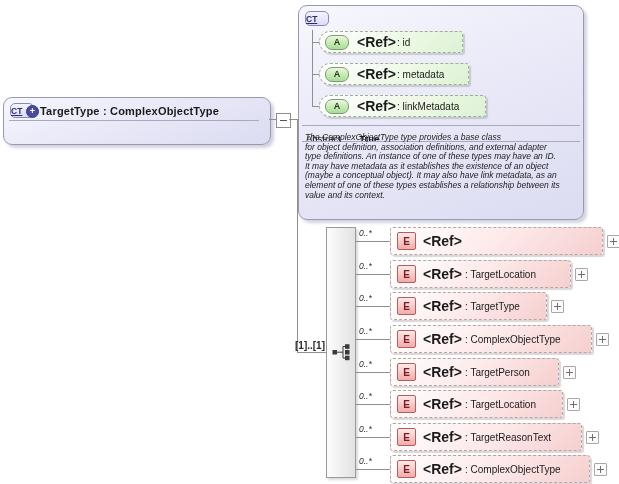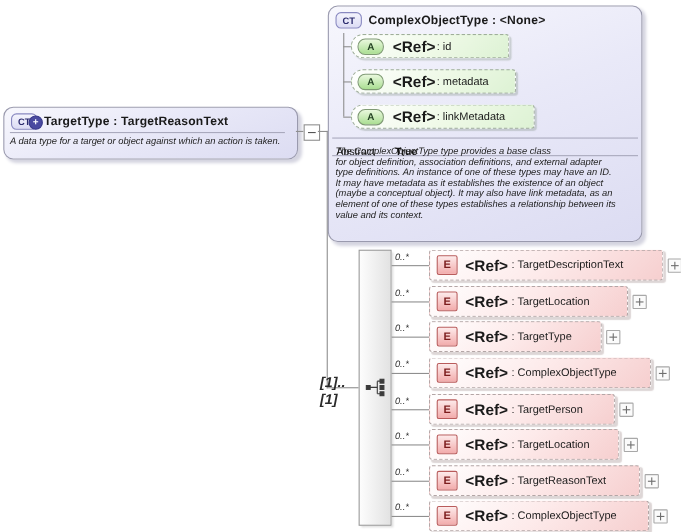--- a/index.html
+++ b/index.html
@@ -10,21 +10,21 @@
   .vline{position:absolute;width:1px;background:#8f8f8f;}
   .sep{position:absolute;height:1px;background:#a9a9bd;}
   
   .ctbox{position:absolute;border:1px solid #9a9aae;border-radius:9px;
          background:linear-gradient(160deg,#f7f7fd 0%,#e9e9f8 45%,#dcdcf2 100%);
          box-shadow:3px 3px 3px #d4d4e0;}
   .ctbox .hdr{position:absolute;left:6px;top:5px;display:flex;align-items:center;gap:6px;white-space:nowrap;}
   .ct-title{font-weight:bold;font-size:11px;letter-spacing:.2px;}
   .ct-icon{position:relative;width:22px;height:13px;border:1px solid #8888c0;border-radius:5px;
            background:linear-gradient(#f4f4fd,#dcdcf4);color:#2c2c6e;font-weight:bold;font-size:8.5px;
-           display:flex;align-items:center;justify-content:center;flex:0 0 auto;}
+           display:flex;align-items:center;justify-content:flex-start;flex:0 0 auto;text-decoration:underline;}
   .ct-badge{position:absolute;right:-6px;top:1px;width:11px;height:11px;border-radius:50%;
             background:#4a4aa0;border:1px solid #38388a;color:#fff;font-size:9px;font-weight:bold;
             line-height:9px;display:flex;align-items:center;justify-content:center;}
   .box-desc{position:absolute;font-style:italic;font-size:8.5px;color:#222;white-space:pre-line;line-height:9.6px;}
   
   .attr{position:absolute;height:22px;border:1px dashed #9fae9a;border-radius:11px 3px 3px 11px;
         background:linear-gradient(135deg,#ffffff 0%,#eef9e6 55%,#ddf2d4 100%);
         box-shadow:2px 2px 1px rgba(90,110,90,.25);display:flex;align-items:center;padding-left:5px;box-sizing:border-box;}
   .a-icon{width:22px;height:13px;border:1px solid #7f9a74;border-radius:7px;flex:0 0 auto;
           background:linear-gradient(#e9f8dd,#aade92);color:#234023;font-weight:bold;font-size:9px;
@@ -42,53 +42,51 @@
   
   .toggle{position:absolute;width:11px;height:11px;border:1px solid #a8a8a8;background:#fbfbfb;border-radius:1px;}
   .toggle::before{content:"";position:absolute;left:2px;top:5px;width:7px;height:1px;background:#6f6f6f;}
   .toggle.plus::after{content:"";position:absolute;left:5px;top:2px;width:1px;height:7px;background:#6f6f6f;}
   .collapse{position:absolute;width:13px;height:13px;border:1px solid #8f8f8f;background:#fff;}
   .collapse::before{content:"";position:absolute;left:3px;top:6px;width:7px;height:1px;background:#555;}
   
   .seqbar{position:absolute;left:326px;top:227px;width:30px;height:251px;border:1px solid #9a9a9a;
           background:linear-gradient(90deg,#fdfdfd,#e2e2e2);box-sizing:border-box;box-shadow:2px 2px 2px #dcdcdc;}
   .card{position:absolute;font-style:italic;font-size:8.5px;color:#2b2b2b;white-space:nowrap;}
-  .pcard{position:absolute;font-style:italic;font-weight:bold;font-size:13px;color:#2b2b2b;}
+  .pcard{position:absolute;font-weight:bold;font-size:10px;color:#2b2b2b;text-align:right;}
   .abs-lbl{font-size:9.5px;color:#111;}
   .abs-val{font-weight:bold;font-size:9.5px;color:#111;margin-left:14px;}
 </style>
 </head>
 <body>
 
 <div class="canvas">
 
   <div class="ctbox" style="left:3px;top:97px;width:266px;height:46px;">
     <div class="hdr">
       <span class="ct-icon">
         <span>CT</span>
         <span class="ct-badge">+</span>
       </span>
-      <span class="ct-title">TargetType : TargetReasonText</span>
+      <span class="ct-title">TargetType : ComplexObjectType</span>
     </div>
     <div class="sep" style="left:5px;top:22px;width:250px;"></div>
-    <div class="box-desc" style="left:5px;top:26px;width:258px;">A data type for a target or object against which an action is taken.</div>
   </div>
 
   <div class="hline" style="left:269px;top:119px;width:7px;"></div>
   <div class="collapse" style="left:276px;top:113px;"></div>
   <div class="hline" style="left:289px;top:119px;width:9px;"></div>
   <div class="vline" style="left:297px;top:119px;height:234px;"></div>
   <div class="hline" style="left:297px;top:352px;width:29px;"></div>
 
   <div class="ctbox" style="left:298px;top:5px;width:284px;height:213px;">
     <div class="hdr">
       <span class="ct-icon">
         <span>CT</span>
       </span>
-      <span class="ct-title">ComplexObjectType : &lt;None&gt;</span>
     </div>
 
     <div class="vline" style="left:13px;top:24px;height:76px;"></div>
     <div class="hline" style="left:13px;top:36px;width:7px;"></div>
     <div class="hline" style="left:13px;top:68px;width:7px;"></div>
     <div class="hline" style="left:13px;top:100px;width:7px;"></div>
 
     <div class="attr" style="left:20px;top:25px;width:144px;">
       <span class="a-icon">A</span>
       <span class="ref">&lt;Ref&gt;</span>
@@ -133,21 +131,20 @@
       <rect x="13.5" y="7.5" width="3.5" height="3.5"></rect>
       <rect x="13.5" y="13.2" width="3.5" height="3.5"></rect>
     </g>
   </svg>
 
   <div class="hline" style="left:356px;top:241px;width:34px;"></div>
   <div class="card" style="left:359px;top:228px;">0..*</div>
   <div class="elem" style="top:227px;width:213px;">
     <span class="e-icon">E</span>
     <span class="ref">&lt;Ref&gt;</span>
-    <span class="mname">: TargetDescriptionText</span>
   </div>
   <div class="toggle plus" style="left:607px;top:235px;"></div>
 
   <div class="hline" style="left:356px;top:274px;width:34px;"></div>
   <div class="card" style="left:359px;top:261px;">0..*</div>
   <div class="elem" style="top:260px;width:181px;">
     <span class="e-icon">E</span>
     <span class="ref">&lt;Ref&gt;</span>
     <span class="mname">: TargetLocation</span>
   </div>

